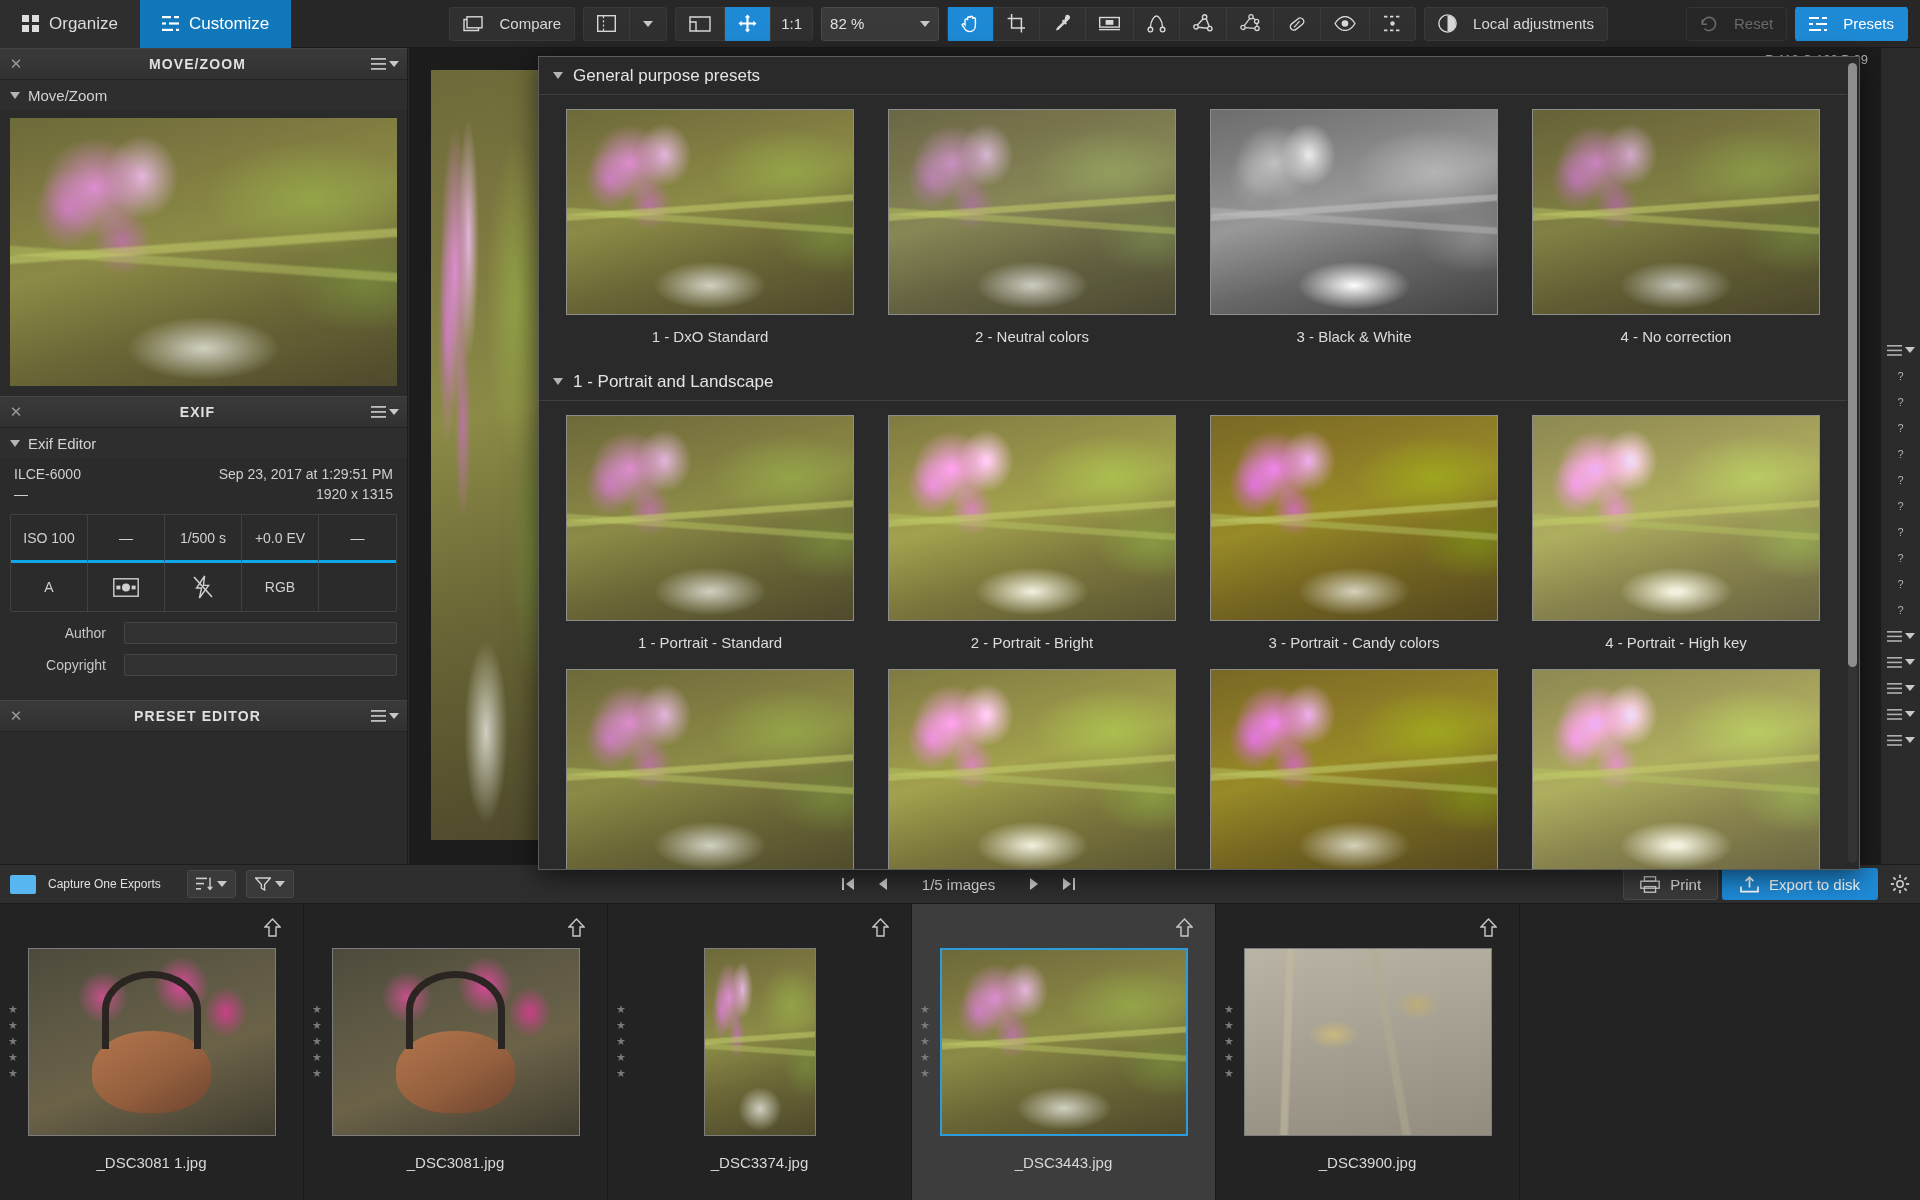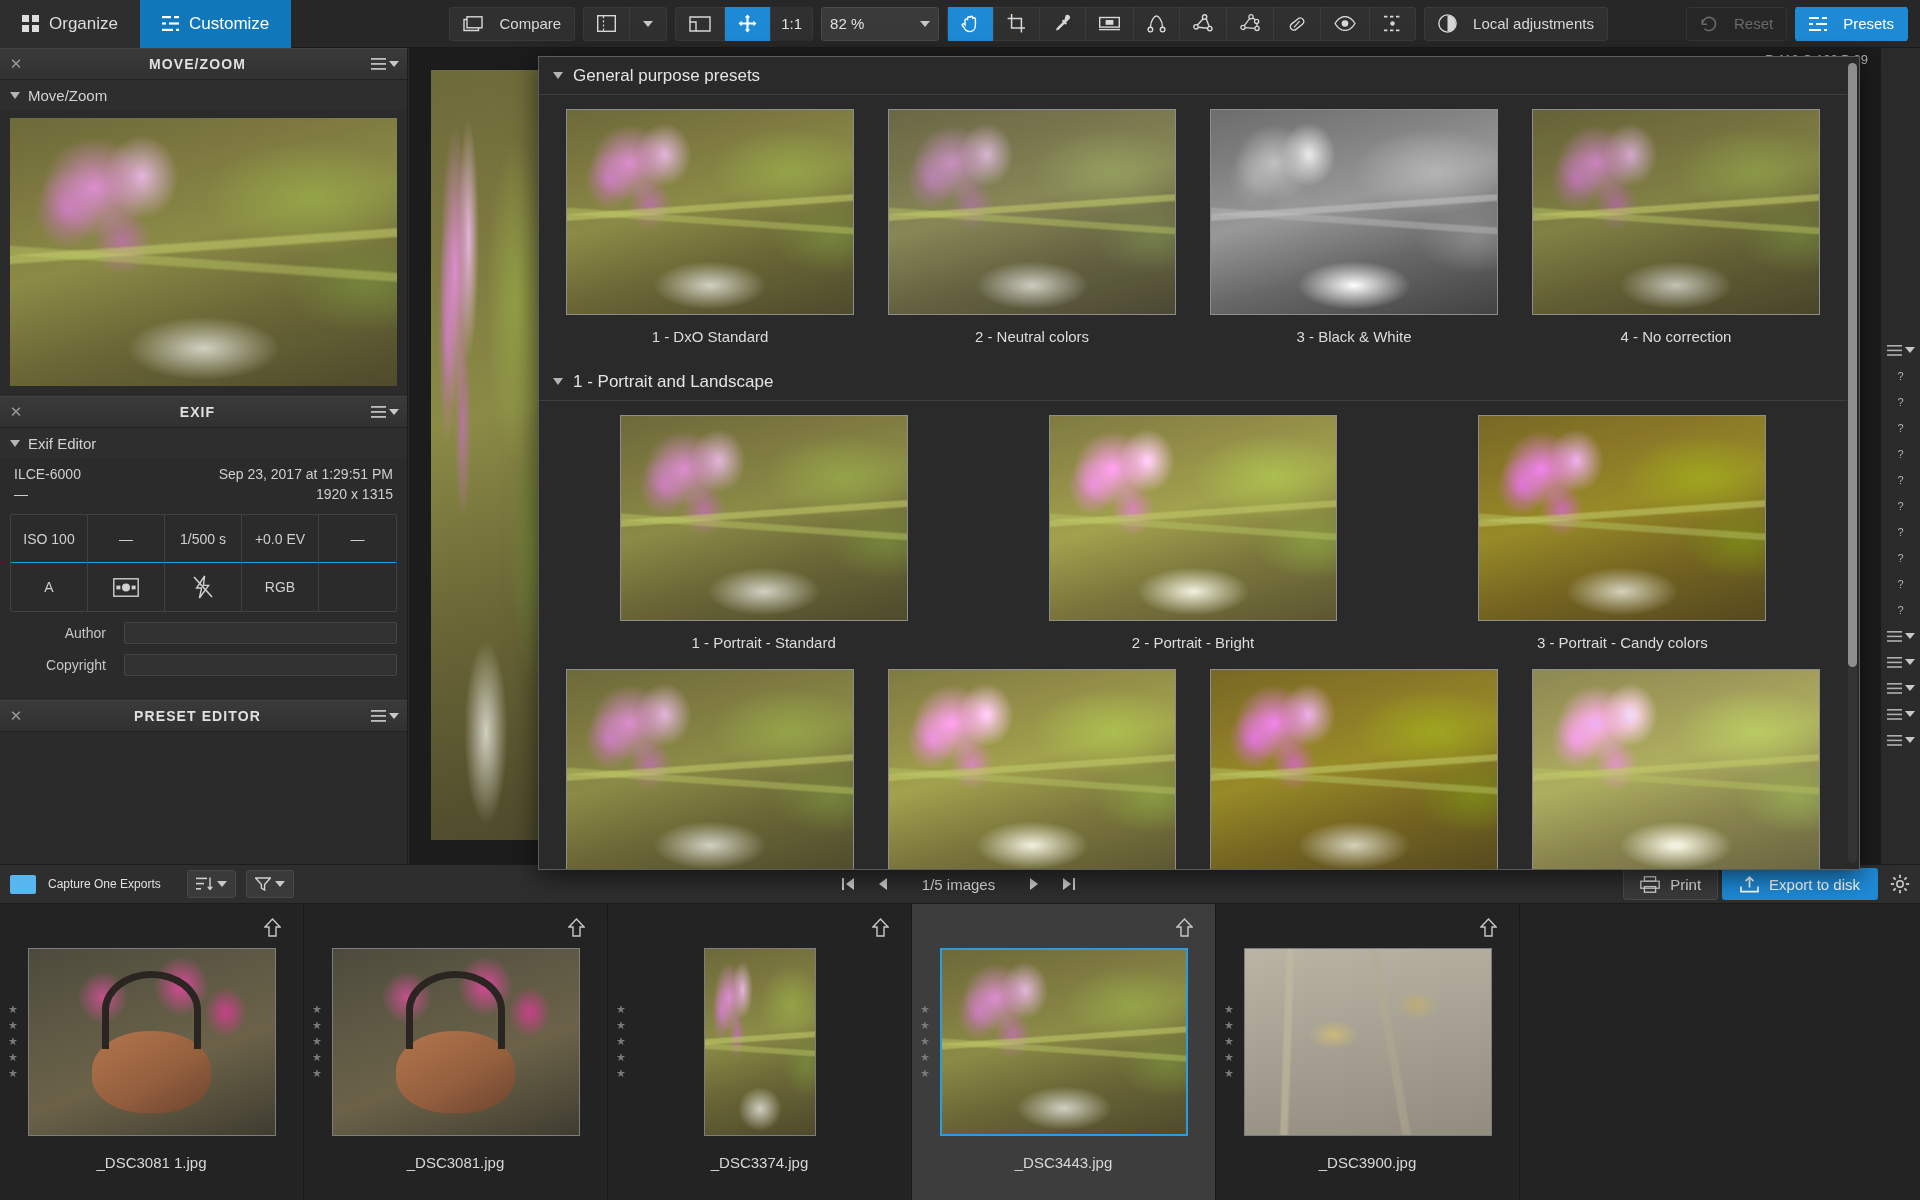--- a/index.html
+++ b/index.html
@@ -113,21 +113,21 @@
 
   
   .exifBody { padding:6px 10px 10px 10px; font-size:14px; }
   .exifRow { display:flex; justify-content:space-between; padding:2px 4px; color:#cfcfcf;}
   .exifGrid {
     display:grid; grid-template-columns:repeat(5,1fr);
     border:1px solid #414141; margin-top:10px; border-radius:2px;
   }
   .exifCell {
     height:48px; display:flex; align-items:center; justify-content:center;
-    border-right:1px solid #414141; border-bottom:1px solid #0ea5e9;
+    border-right:1px solid #414141; border-bottom:3px solid #0ea5e9;
     font-size:14px; color:#cfcfcf;
   }
   .exifGrid .exifCell:nth-child(5n) { border-right:none; }
   .exifGrid .exifCell:nth-child(n+6) { border-bottom:none; }
   .fieldRow { display:flex; align-items:center; margin-top:10px; gap:18px; }
   .fieldLabel { width:96px; text-align:right; font-size:14px; color:#c6c6c6; }
   .fieldInput {
     flex:1; height:22px; background:#323232; border:1px solid #454545;
     border-radius:2px;
   }
@@ -684,20 +684,27 @@
             </div>
           <div class="presetName">2 - Portrait - Bright</div>
         </div>
         <div class="presetCell">
           <div class="presetThumb">
               <div class="flower candy"></div>
               <div class="stems"></div>
             </div>
           <div class="presetName">3 - Portrait - Candy colors</div>
         </div>
+        <div class="presetCell">
+          <div class="presetThumb">
+              <div class="flower highkey"></div>
+              <div class="stems"></div>
+            </div>
+          <div class="presetName">4 - Portrait - High key</div>
+        </div>
       </div>
 
       <div class="presetRow">
         <div class="presetCell">
           <div class="presetThumb">
               <div class="flower standard"></div>
               <div class="stems"></div>
             </div>
         </div>
         <div class="presetCell">

